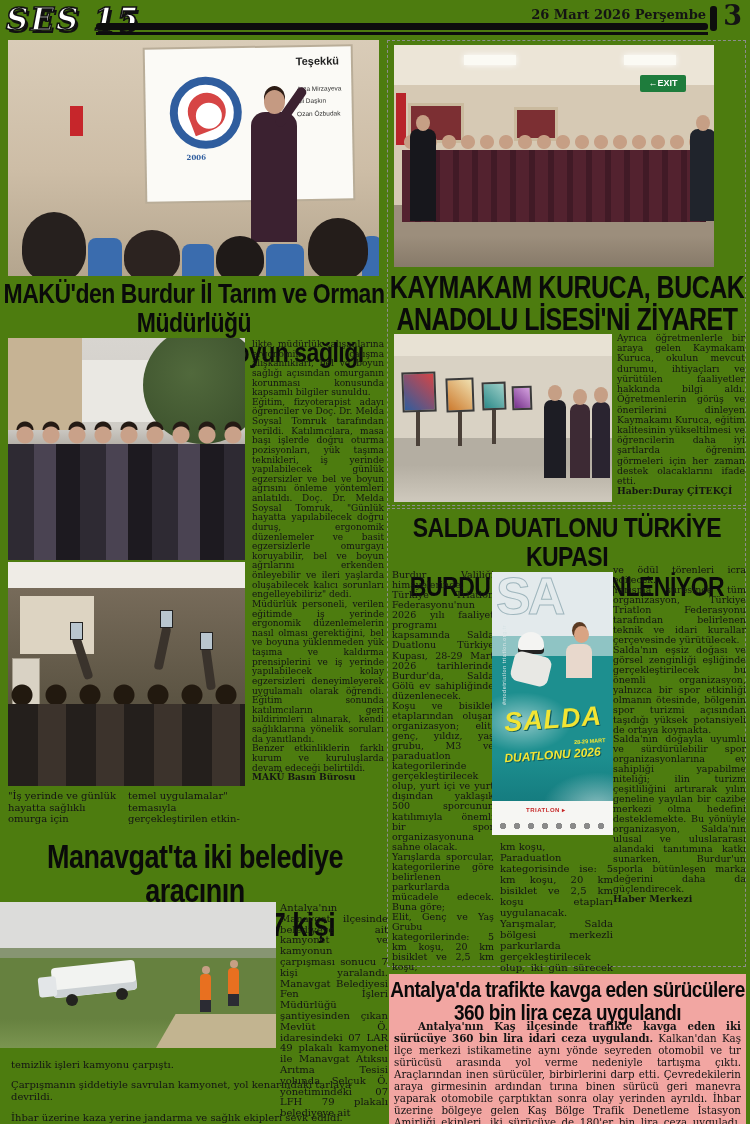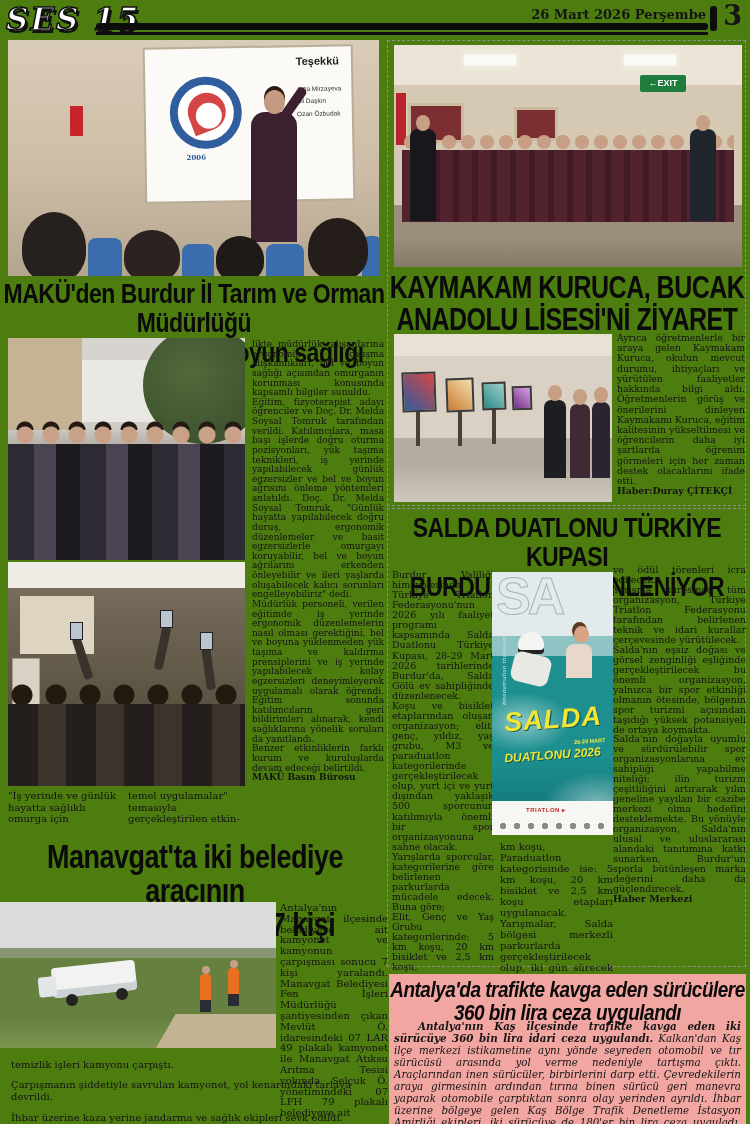--- a/index.html
+++ b/index.html
@@ -44,21 +44,21 @@
   .bottom-lines  { left:3px; top:1051px; width:386px; font-size:10px; line-height:1.22; }
   .bottom-lines p { margin:8px; }
 
   
   .dashed-box { border:1.5px dashed #8d8d8d; background:transparent; }
   .box1 { left:387px; top:40px;  width:359px; height:466px; }
   .box2 { left:387px; top:508px; width:359px; height:459px; }
 
   
   .pink-box { left:389px; top:974px; width:357px; height:150px; background:#f2a6a2;
-              padding:4px 5px 0 5px; overflow:hidden;font-style:italic; }
+              padding:4px 5px 0 5px; overflow:hidden; }
   .pink-lead { font-weight:bold;margin-left:24px; }
   .pink-text { position:absolute; left:5px; right:5px; top:46px; font-size:10.3px;
                line-height:1.17; text-align:justify; }
 
   
   .photo { overflow:hidden; background:#ccc; }
 
   
   .ph-seminar { left:8px; top:40px; width:371px; height:236px;
                 background:linear-gradient(#d9ccb8 0%, #cdbda6 55%, #b4a58e 100%); }
@@ -124,21 +124,21 @@
   .p1 { left:62px;  top:60px; }
   .p2 { left:152px; top:48px; }
   .p3 { left:192px; top:70px; }
   .ph3-heads { left:0; top:120px; width:237px; height:26px;
                background-image:radial-gradient(circle at 14px 13px, #22190f 10px, rgba(0,0,0,0) 11px);
                background-size:34px 26px; }
   .ph3-bodies { position:absolute; left:0; top:142px; width:100%; height:82px;
                background:repeating-linear-gradient(90deg,#241f1c 0 30px,#3c332c 30px 58px); }
 
   
-  .ph-school { left:394px; top:45px; width:348px; height:222px;
+  .ph-school { left:394px; top:45px; width:320px; height:222px;
                background:linear-gradient(#ece5d7 0 40px, #d6c9b4 40px 72%, #9c8e7c 72% 86%, #877a69 100%); }
   .ph4-light { position:absolute; top:10px; width:52px; height:10px; background:#fbfaf4; box-shadow:0 0 6px #fff; }
   .l1 { left:70px; } .l2 { left:230px; }
   .exit { position:absolute; left:246px; top:30px; width:46px; height:17px; background:#1e7c3c;
           color:#fff; font-family:"Liberation Sans",sans-serif; font-size:9px; font-weight:bold;
           text-align:center; line-height:17px; border-radius:2px; }
   .ph4-board { position:absolute; top:58px; width:56px; height:40px; background:#7c2f33; border:3px solid #caba9e; }
   .b1 { left:14px; } .b2 { left:120px; top:62px; width:44px; height:34px; }
   .ph4-flag { position:absolute; left:2px; top:48px; width:10px; height:52px; background:#b8242a; }
   .students { position:absolute; left:8px; right:8px; top:88px; }

